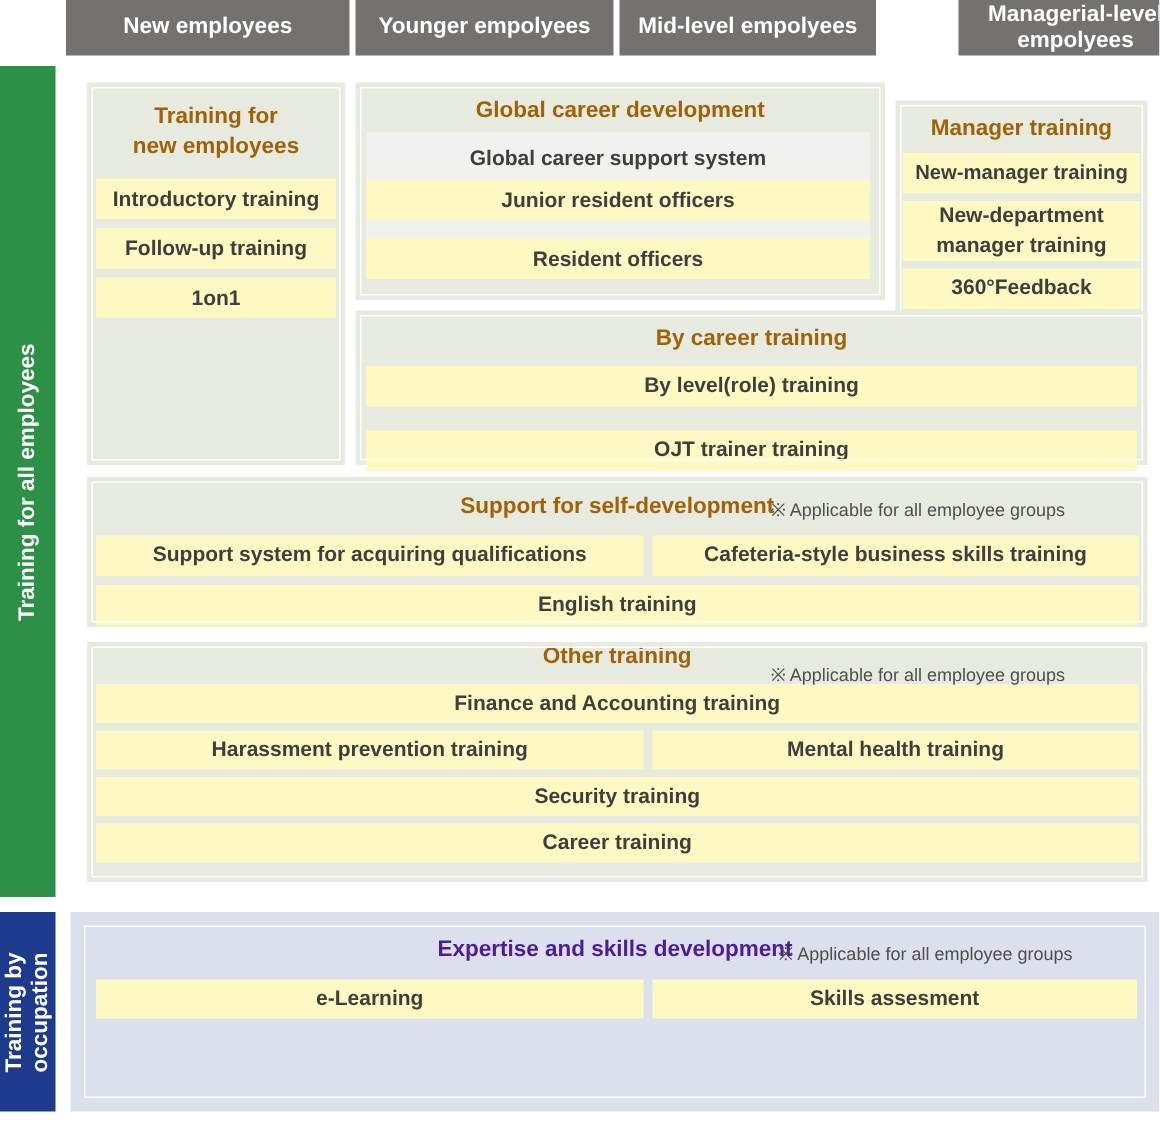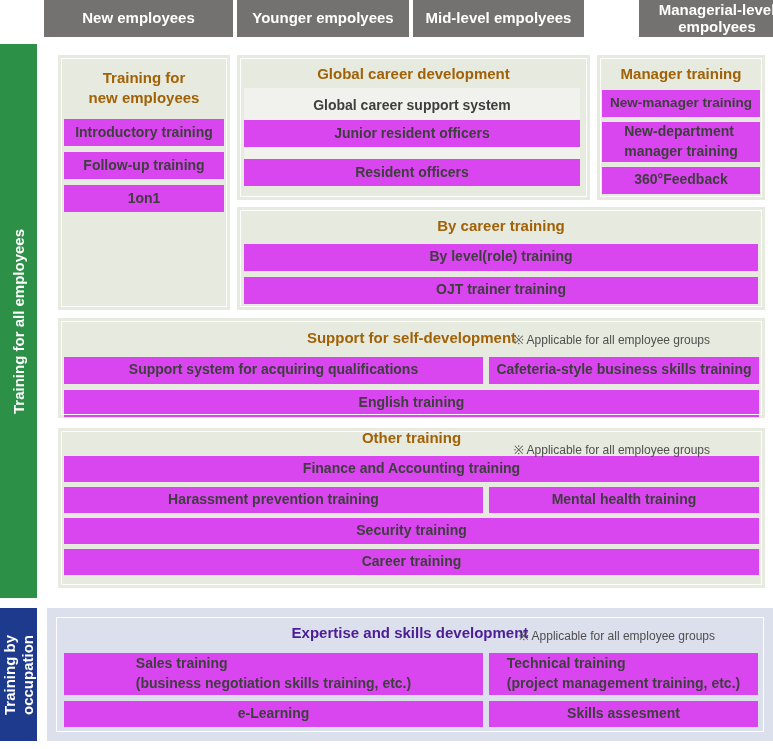--- a/index.html
+++ b/index.html
@@ -31,27 +31,27 @@
   .panel.blue{background:#dcdfec;outline-offset:-10px;}
   .ptitle{
     font-size:15px;font-weight:bold;color:#a16207;text-align:center;
     white-space:pre-line;line-height:1.3;
   }
   .ptitle.navy{color:#4c1d95;}
   .note{
     position:absolute;font-size:12px;color:#4f4f4f;font-weight:normal;white-space:nowrap;
   }
   .wbox{
-    background:#d946ef;display:flex;align-items:center;justify-content:center;
-    font-size:14px;font-weight:bold;color:#3e3e3e;
+    background:#fef9c3;display:flex;align-items:center;justify-content:center;
+    font-size:14px;font-weight:bold;color:#3e3e3e;text-align:center;
     white-space:pre-line;line-height:1.4;min-height:27px;box-sizing:border-box;
   }
   .stack{display:flex;flex-direction:column;}
   .row2{display:flex;}
-  .col-l{width:419px;}
+  .col-l{width:365px;}
   .col-r{flex:1;}
   .graybox{
     position:absolute;background:#f1f1ed;
   }
   .graybox .gtitle{
     font-size:14px;font-weight:bold;color:#3e3e3e;text-align:center;padding-top:9px;
   }
   .graybox .grow{display:flex;justify-content:center;gap:12px;margin-top:7px;flex-direction:column;}
   .graybox .wbox{padding:0 16px;}
 </style>
@@ -87,33 +87,33 @@
     <div class="ptitle" style="padding-top:9px;">Global career development</div>
     <div class="graybox" style="left:7px;right:10px;top:33px;height:78px;">
       <div class="gtitle">Global career support system</div>
       <div class="grow">
         <div class="wbox">Junior resident officers</div>
         <div class="wbox">Resident officers</div>
       </div>
     </div>
   </div>
 
-  <div class="panel" style="left:597px;top:55px;width:168px;height:145px;">
+  <div class="panel" style="left:597px;top:67px;width:168px;height:145px;">
     <div class="ptitle" style="padding-top:9px;">Manager training</div>
     <div class="stack" style="margin:6px 5px 0;gap:5px;">
       <div class="wbox" style="font-size:13.5px;">New-manager training</div>
       <div class="wbox" style="height:40px;">New-department
 manager training</div>
       <div class="wbox">360°Feedback</div>
     </div>
   </div>
 
   <div class="panel" style="left:237px;top:207px;width:528px;height:103px;">
     <div class="ptitle" style="padding-top:9px;">By career training</div>
-    <div class="stack" style="margin:8px 7px 0;gap:6px;">
+    <div class="stack" style="margin:8px 7px 0;gap:16px;">
       <div class="wbox">By level(role) training</div>
       <div class="wbox">OJT trainer training</div>
     </div>
   </div>
 
   <div class="panel" style="left:58px;top:318px;width:707px;height:100px;">
     <div class="ptitle" style="padding-top:10px;">Support for self-development</div>
     <div class="note" style="right:55px;top:13px;">※ Applicable for all employee groups</div>
     <div class="stack" style="margin:9px 6px 0;gap:6px;">
       <div class="row2" style="gap:6px;">
@@ -136,25 +136,19 @@
       <div class="wbox" style="min-height:26px;">Security training</div>
       <div class="wbox" style="min-height:26px;">Career training</div>
     </div>
   </div>
 
   <div class="panel blue" style="left:47px;top:608px;width:726px;height:133px;">
     <div class="ptitle navy" style="padding-top:15px;">Expertise and skills development</div>
     <div class="note" style="right:58px;top:19px;">※ Applicable for all employee groups</div>
     <div class="stack" style="margin:10px 15px 0 17px;gap:6px;">
       <div class="row2" style="gap:6px;">
-        <div class="wbox col-l" style="height:42px;">Sales training
-(business negotiation skills training, etc.)</div>
-        <div class="wbox col-r" style="height:42px;">Technical training
-(project management training, etc.)</div>
-      </div>
-      <div class="row2" style="gap:6px;">
         <div class="wbox col-l" style="min-height:26px;">e-Learning</div>
         <div class="wbox col-r" style="min-height:26px;">Skills assesment</div>
       </div>
     </div>
   </div>
 
 </div>
 
 </body></html>

